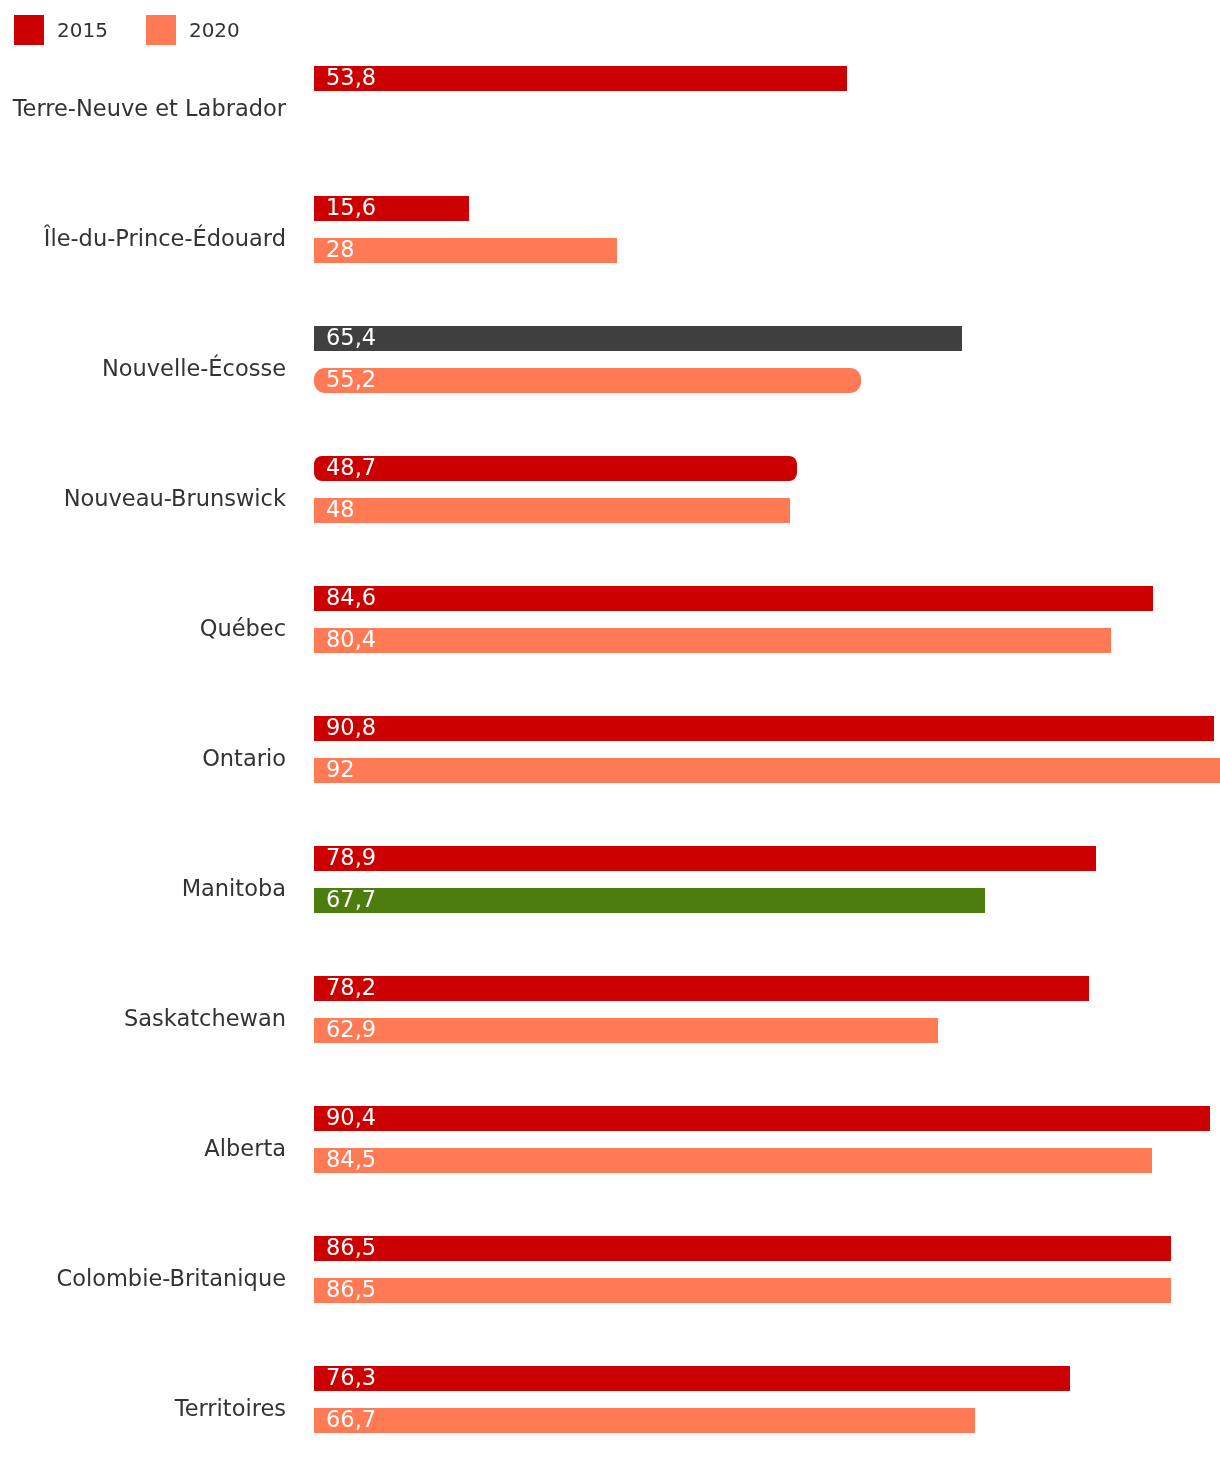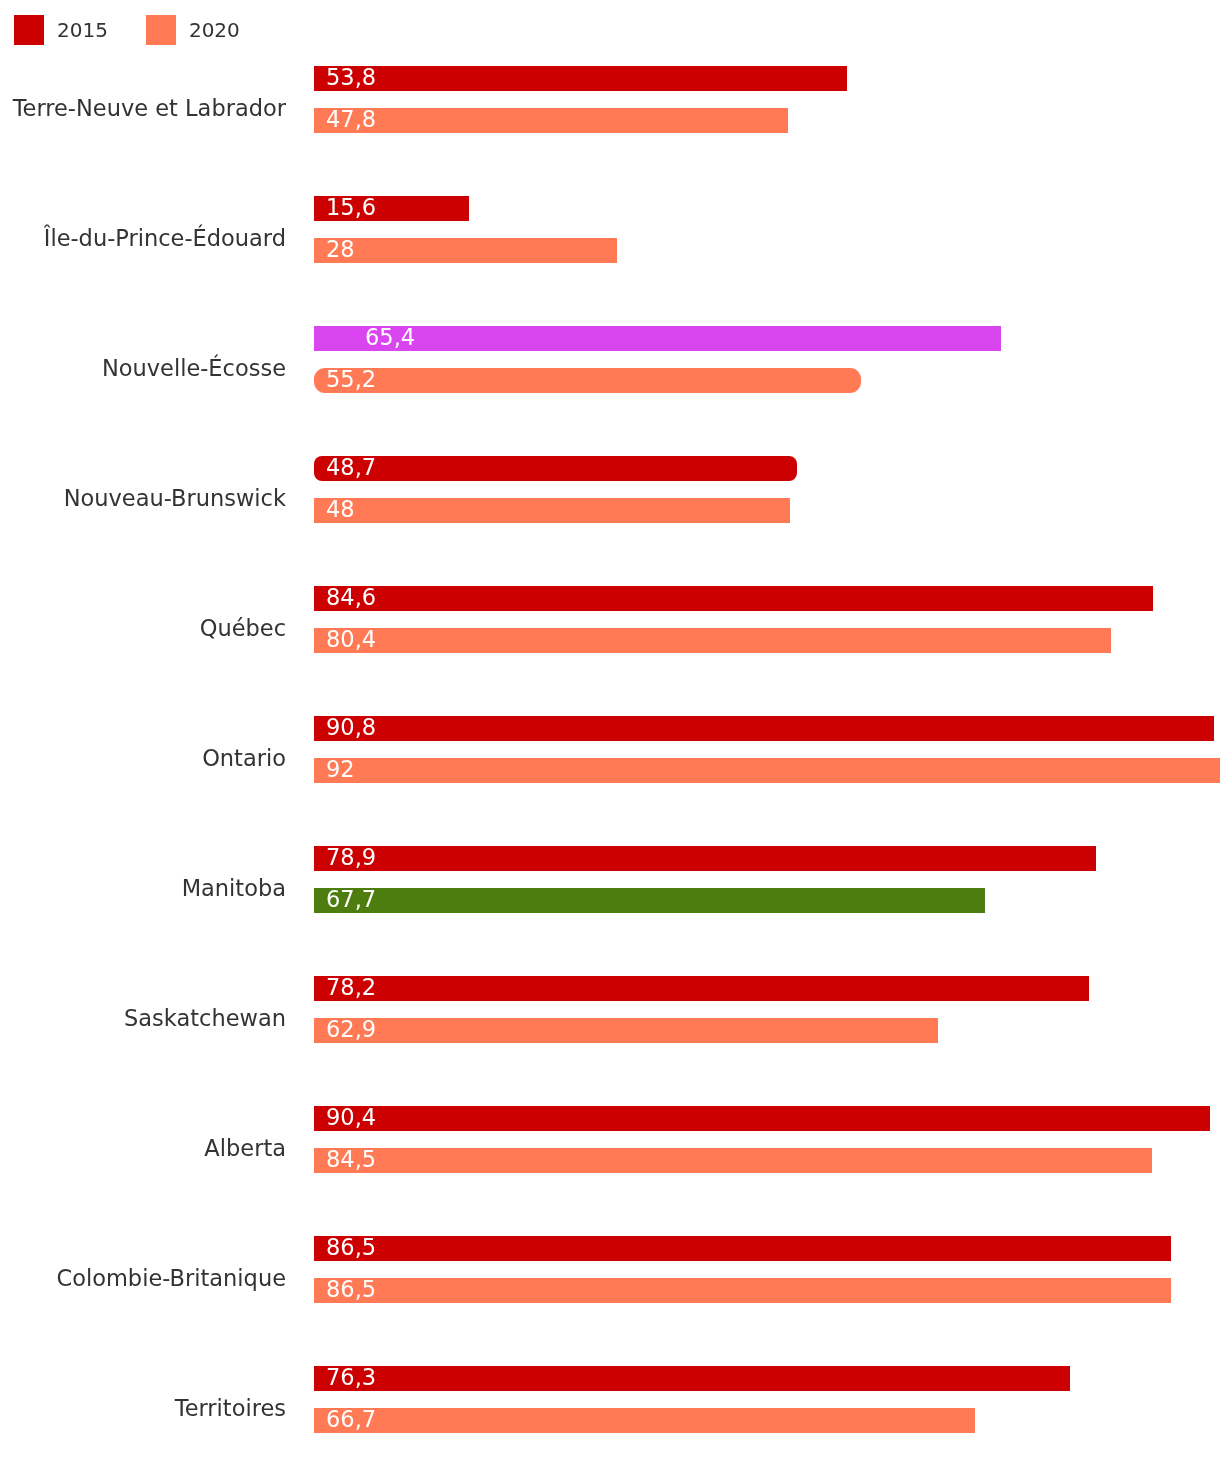--- a/index.html
+++ b/index.html
@@ -115,43 +115,38 @@
   </div>
 
   <div id="plot">
       <div class="group" style="top: 66px; height: 84px;">
         <div class="cat-label" style="top: 31px;">Terre-Neuve et Labrador</div>
         <div class="bar-wrap" style="top: 0px; width: 533.322px;">
           <div class="bar" style="width: 100%; background: rgb(204, 0, 0);">
             <span class="bar-value">53,8</span>
           </div>
         </div>
-        <div class="bar-wrap" style="top: 42px; width: 473.843px;">
-          <div class="bar" style="width: 100%; background: rgb(255, 122, 85);">
-            <span class="bar-value">47,8</span>
-          </div>
-        </div>
       </div>
       <div class="group" style="top: 196px; height: 84px;">
         <div class="cat-label" style="top: 31px;">Île-du-Prince-Édouard</div>
         <div class="bar-wrap" style="top: 0px; width: 154.643px;">
           <div class="bar" style="width: 100%; background: rgb(204, 0, 0);">
             <span class="bar-value">15,6</span>
           </div>
         </div>
         <div class="bar-wrap" style="top: 42px; width: 277.565px; padding-left: 25px;">
           <div class="bar" style="width: 100%; background: rgb(255, 122, 85);">
             <span class="bar-value">28</span>
           </div>
         </div>
       </div>
       <div class="group" style="top: 326px; height: 84px;">
         <div class="cat-label" style="top: 31px;">Nouvelle-Écosse</div>
         <div class="bar-wrap" style="top: 0px; width: 648.313px;">
-          <div class="bar" style="width: 100%; background: #d946ef; padding-left: 39px;">
+          <div class="bar" style="width: 100%; background: #404040;">
             <span class="bar-value">65,4</span>
           </div>
         </div>
         <div class="bar-wrap" style="top: 42px; width: 547.2px;">
           <div class="bar" style="width: 100%; background: rgb(255, 122, 85); border-radius: 11px;">
             <span class="bar-value">55,2</span>
           </div>
         </div>
       </div>
       <div class="group" style="top: 456px; height: 84px;">

